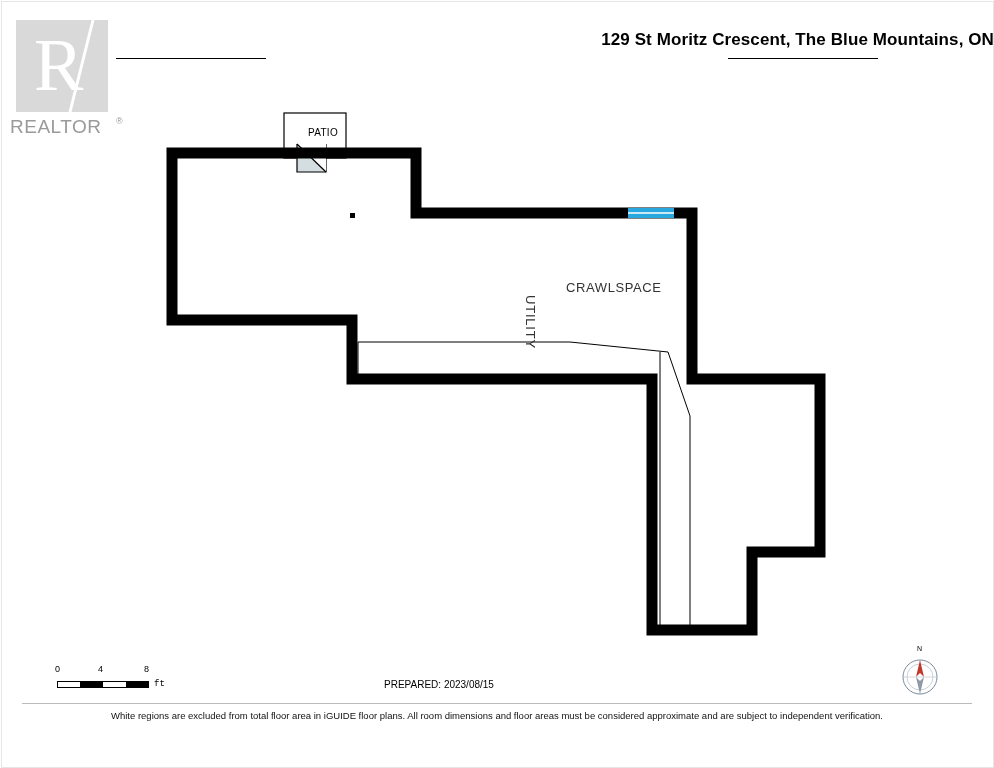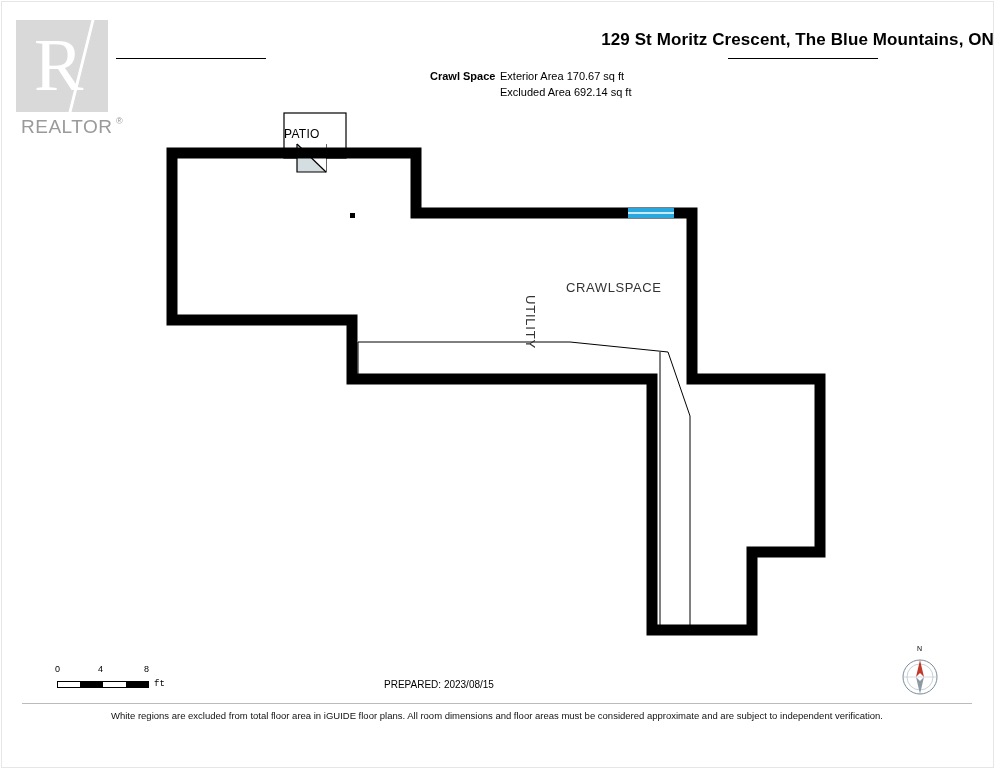--- a/index.html
+++ b/index.html
@@ -46,21 +46,21 @@
     position: absolute;
     left: 74px;
     top: 8px;
     width: 3px;
     height: 92px;
     background: #ffffff;
     transform: skewX(-14deg);
   }
   .realtor-mark .word {
     position: absolute;
-    left: 15px;
+    left: 4px;
     top: 104px;
     font-size: 19px;
     letter-spacing: 0.5px;
     color: #9a9a9a;
     font-family: "Liberation Sans", sans-serif;
   }
   .realtor-mark .reg {
     position: absolute;
     left: 110px;
     top: 104px;
@@ -112,23 +112,23 @@
     position: absolute;
     left: 0;
     top: 0;
     width: 994px;
     height: 768px;
   }
 
   
   .patio-label {
     position: absolute;
-    left: 284px;
+    left: 308px;
     top: 127px;
-    font-size: 12px;
+    font-size: 10px;
     letter-spacing: 0.3px;
   }
 
   
   .room-label {
     position: absolute;
     font-size: 13px;
     letter-spacing: 0.6px;
     color: #333;
   }
@@ -260,26 +260,20 @@
   <div class="reg">®</div>
 </div>
 
 <div class="title-wrap">
   <span class="title-text">129 St Moritz Crescent, The Blue Mountains, ON</span>
 </div>
 <div class="title-rule left"></div>
 <div class="title-rule right"></div>
 
 <div class="area-block">
-  <div class="area-row">
-    <span class="area-label">Crawl Space</span><span class="area-key">Exterior Area</span>&nbsp;<span>170.67 sq ft</span>
-  </div>
-  <div class="area-row area-indent">
-    <span class="area-key">Excluded Area</span>&nbsp;<span>692.14 sq ft</span>
-  </div>
 </div>
 
 <svg class="plan" viewBox="0 0 994 768">
 
   <g>
     <rect x="284" y="113" width="62" height="45" fill="#ffffff" stroke="#000000" stroke-width="1.2"></rect>
 
     <polygon points="297,144 326,144 326,172 297,172" fill="#d4dde0" stroke="none"></polygon>
     <polyline points="297,144 297,172 326,172 326,144" fill="none" stroke="#000000" stroke-width="1.2"></polyline>
     <line x1="297" y1="144" x2="326" y2="172" stroke="#ffffff" stroke-width="0"></line>

